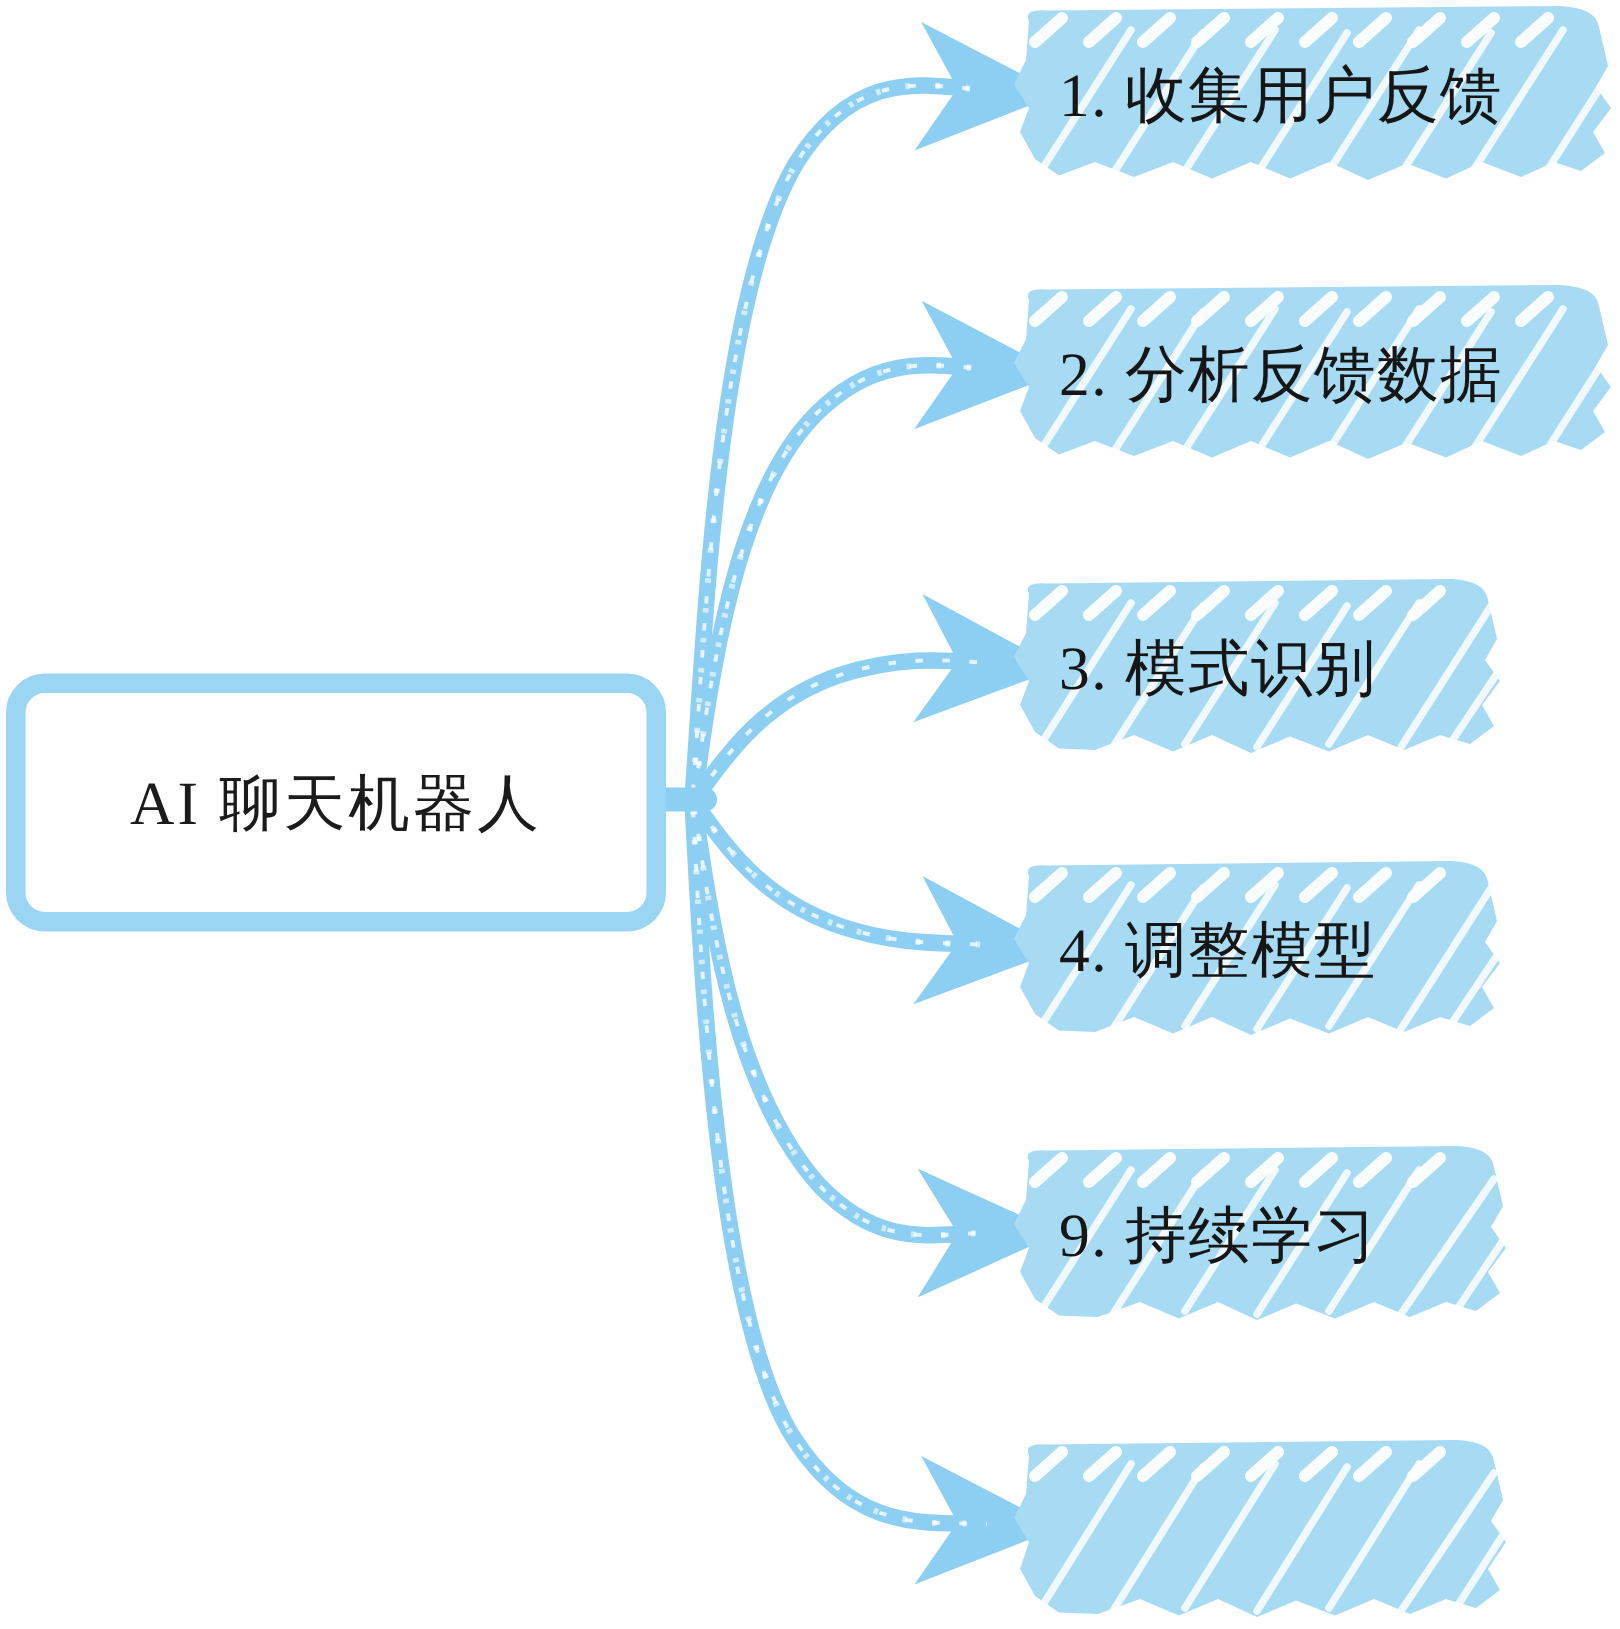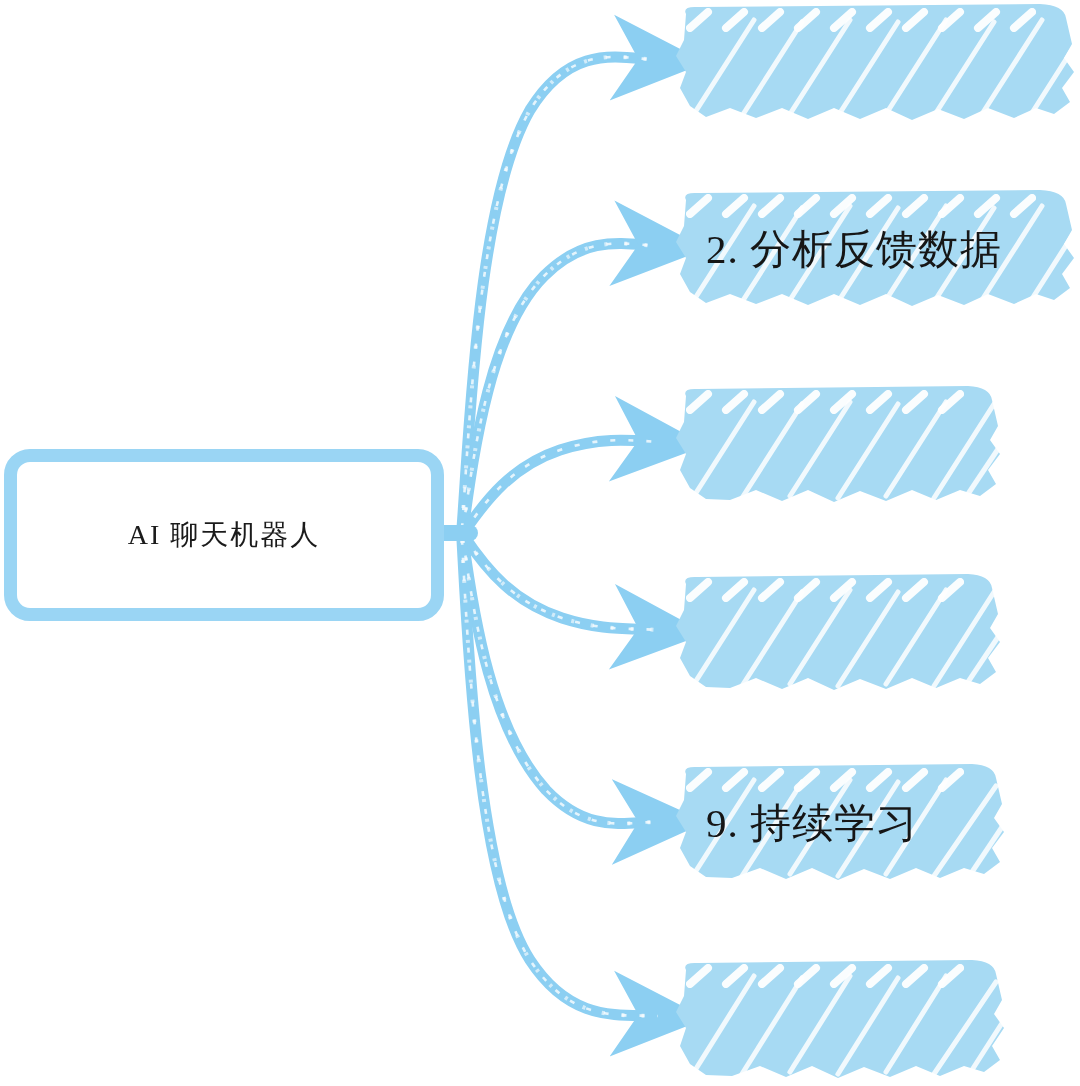--- a/index.html
+++ b/index.html
@@ -32,21 +32,21 @@
     box-sizing: border-box;
     border: 13px solid #9ad5f4;
     border-radius: 26px;
     background: #ffffff;
     display: flex;
     align-items: center;
     justify-content: center;
     z-index: 4;
   }
   .central-label {
-    font-size: 28px;
+    font-size: 41px;
     color: #1b1b1b;
     letter-spacing: 2px;
     white-space: nowrap;
     line-height: 1;
   }
 
   
   .branch-node {
     position: absolute;
     box-sizing: border-box;
@@ -151,20 +151,21 @@
         <path d="M130,26 L148,10"></path>
           <path d="M166,26 L184,10"></path>
           <path d="M202,26 L220,10"></path>
         <path d="M238,26 L256,10"></path>
           <path d="M274,26 L292,10"></path>
           <path d="M310,26 L328,10"></path>
         <path d="M346,26 L364,10"></path>
       </g>
     </svg>
   </span>
+  <span class="branch-label">1. 收集用户反馈</span>
 </div>
 
 <div class="branch-node n2">
   <span class="branch-bg">
     <svg viewBox="0 0 412 122" preserveAspectRatio="none">
       <path d="M18,12 Q14,4 30,5 L372,2 Q396,3 398,16 L404,42 L396,56 L406,70
                L394,86 L402,100 L386,112 L368,106 L346,116 L320,106 L296,117
                L270,107 L244,118 L218,106 L192,117 L166,106 L140,117 L114,106
                L88,116 L62,106 L38,115 L22,104 L12,86 L18,70 L8,54 L16,38 Z" fill="#a7daf3"></path>
       <g stroke="#ffffff" stroke-width="5" opacity="0.85" stroke-linecap="round">
@@ -215,20 +216,21 @@
           <path d="M58,26 L76,10"></path>
           <path d="M94,26 L112,10"></path>
         <path d="M130,26 L148,10"></path>
           <path d="M166,26 L184,10"></path>
           <path d="M202,26 L220,10"></path>
         <path d="M238,26 L256,10"></path>
           <path d="M274,26 L292,10"></path>
       </g>
     </svg>
   </span>
+  <span class="branch-label">3. 模式识别</span>
 </div>
 
 <div class="branch-node n4">
   <span class="branch-bg">
     <svg viewBox="0 0 338 122" preserveAspectRatio="none">
       <path d="M18,12 Q14,4 30,5 L300,2 Q322,3 324,16 L330,42 L322,56 L332,70
                L320,86 L328,100 L312,112 L292,106 L268,116 L244,106 L218,117
                L192,107 L166,118 L140,106 L114,117 L88,106 L62,116 L38,115
                L22,104 L12,86 L18,70 L8,54 L16,38 Z" fill="#a7daf3"></path>
       <g stroke="#ffffff" stroke-width="5" opacity="0.85" stroke-linecap="round">
@@ -245,20 +247,21 @@
           <path d="M58,26 L76,10"></path>
           <path d="M94,26 L112,10"></path>
         <path d="M130,26 L148,10"></path>
           <path d="M166,26 L184,10"></path>
           <path d="M202,26 L220,10"></path>
         <path d="M238,26 L256,10"></path>
           <path d="M274,26 L292,10"></path>
       </g>
     </svg>
   </span>
+  <span class="branch-label">4. 调整模型</span>
 </div>
 
 <div class="branch-node n5">
   <span class="branch-bg">
     <svg viewBox="0 0 342 122" preserveAspectRatio="none">
       <path d="M18,12 Q14,4 30,5 L304,2 Q326,3 328,16 L334,42 L326,56 L336,70
                L324,86 L332,100 L316,112 L296,106 L272,116 L248,106 L222,117
                L196,107 L170,118 L144,106 L118,117 L92,106 L64,116 L38,115
                L22,104 L12,86 L18,70 L8,54 L16,38 Z" fill="#a7daf3"></path>
       <g stroke="#ffffff" stroke-width="5" opacity="0.85" stroke-linecap="round">

